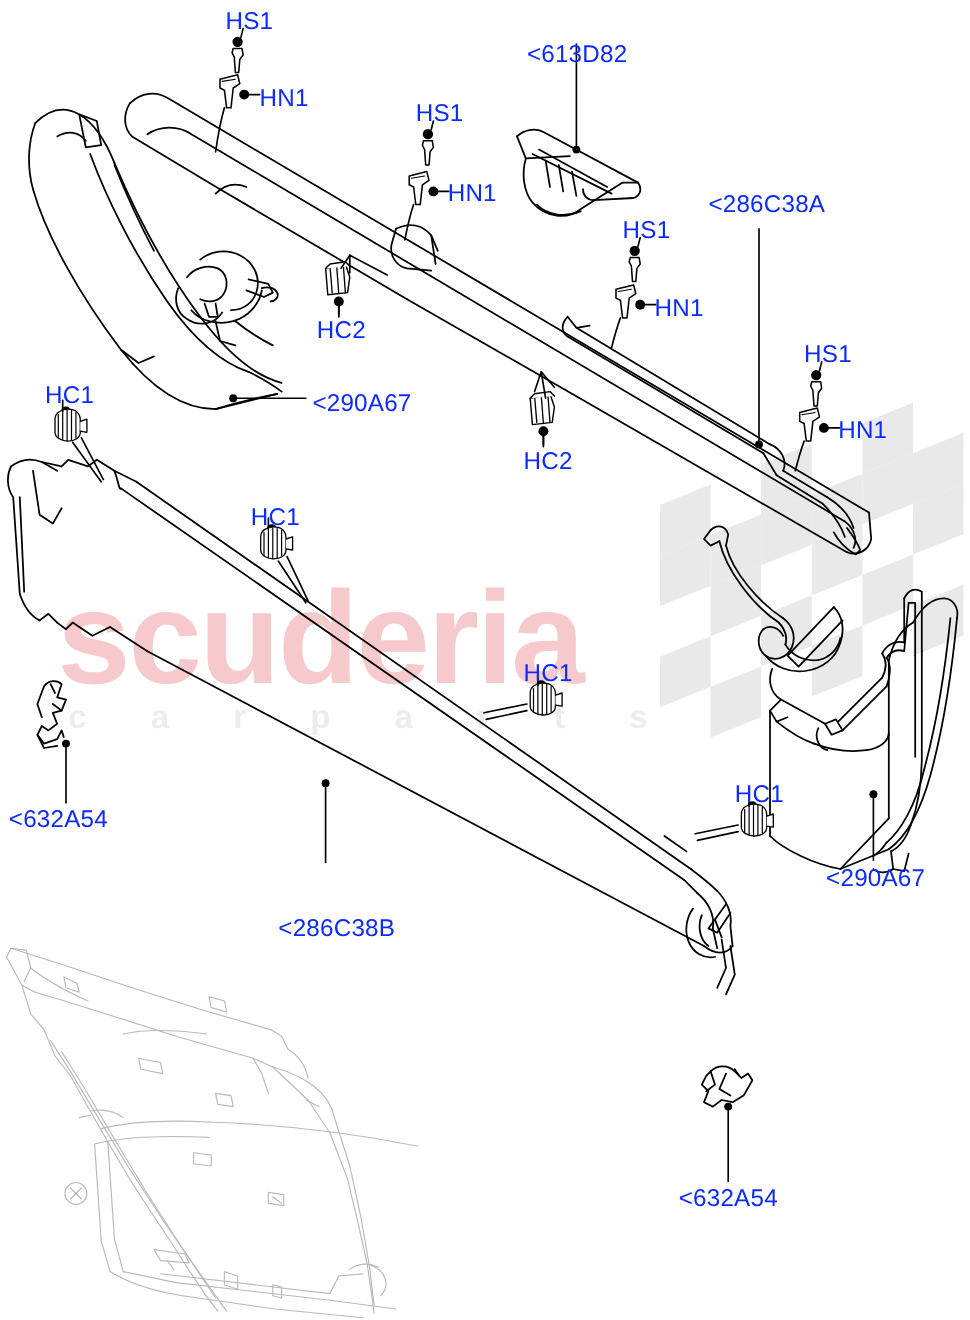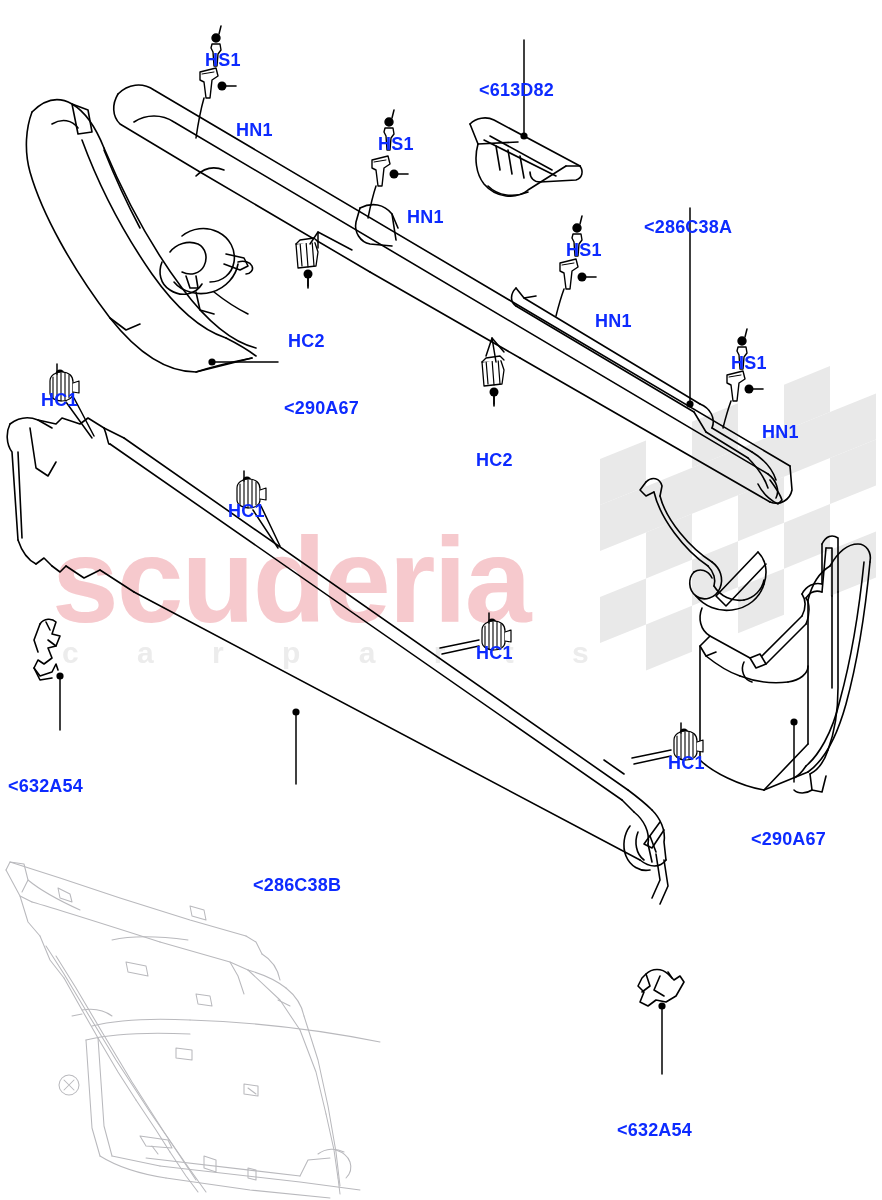--- a/index.html
+++ b/index.html
@@ -3,24 +3,23 @@
 <meta charset="utf-8">
 <style>
   html,body{margin:0;padding:0;background:#ffffff;}
   body{
     width:882px;height:1200px;overflow:hidden;position:relative;
     font-family:"Liberation Sans","DejaVu Sans",sans-serif;
   }
   #stage{position:absolute;left:0;top:0;width:882px;height:1200px;}
   #stage svg{position:absolute;left:0;top:0;}
   .lbl{
-    position:absolute;color:#0d2bff;font-size:18px;font-weight:700;
+    position:absolute;color:#0d2bff;font-size:22px;font-weight:400;
     letter-spacing:0.2px;white-space:nowrap;line-height:1;
     font-family:"Liberation Sans","DejaVu Sans",sans-serif;
-    margin-top:43px;
   }
   .wm-word{
     position:absolute;font-size:120px;font-weight:700;color:#f6c9cd;
     letter-spacing:-2px;line-height:1;user-select:none;
     font-family:"Liberation Sans","DejaVu Sans",sans-serif;
   }
   .wm-sub{
     position:absolute;font-size:30px;font-weight:700;color:#ececec;
     letter-spacing:25px;line-height:1;user-select:none;
     font-family:"Liberation Sans","DejaVu Sans",sans-serif;

